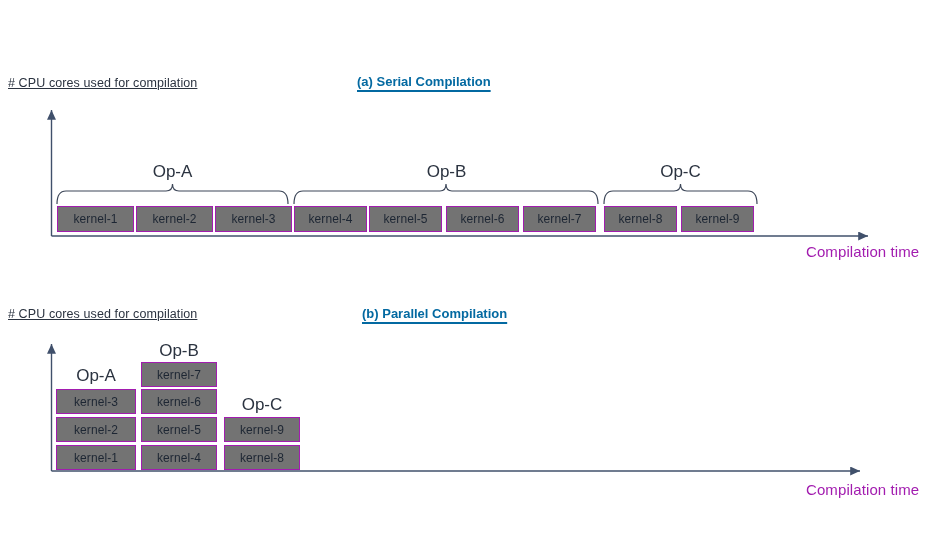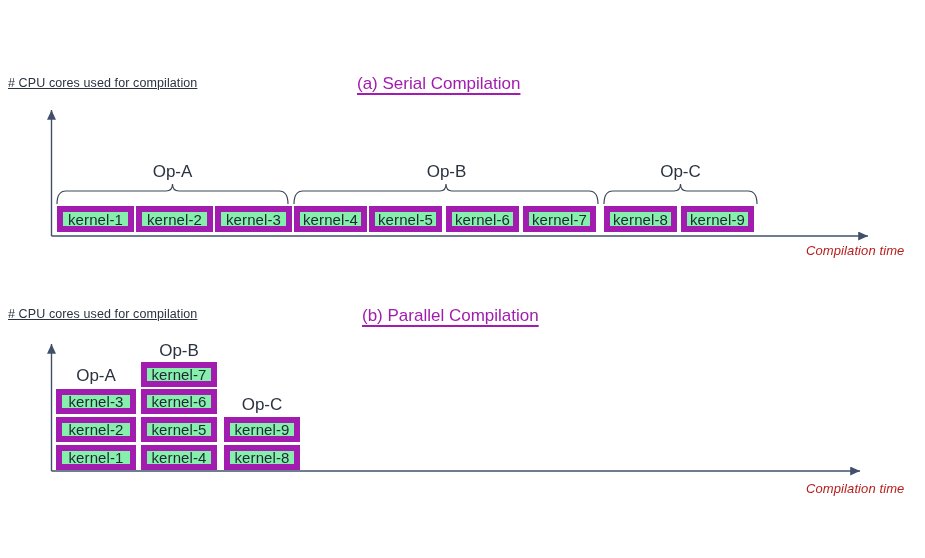--- a/index.html
+++ b/index.html
@@ -27,59 +27,58 @@
   .y-axis-label {
     position: absolute;
     font-size: 12.5px;
     color: #2b3340;
     white-space: nowrap;
     letter-spacing: 0.1px;
     text-decoration: underline;
   }
   .panel-title {
     position: absolute;
-    font-size: 17px;
-    font-weight: normal;
-    color: #a21caf;
+    font-size: 13px;
+    font-weight: bold;
+    color: #0369a1;
     text-decoration: underline;
     text-underline-offset: 3.5px;
     text-decoration-thickness: 1.6px;
     white-space: nowrap;
   }
   .x-axis-label {
     position: absolute;
-    font-size: 13px;
-    color: #b91c1c;
+    font-size: 15px;
+    color: #a21caf;
     white-space: nowrap;
     letter-spacing: 0.1px;
-    font-style: italic;
   }
   .op-label {
     position: absolute;
     font-size: 17px;
     color: #2b3340;
     white-space: nowrap;
     text-align: center;
   }
 
   
   .axis-svg {
     position: absolute;
     left: 0;
     top: 0;
     overflow: visible;
   }
 
   
   .kernel-box {
     position: absolute;
-    background: #86efac;
-    border: 6px solid #a21caf;
+    background: #737373;
+    border: 1px solid #a21caf;
     box-sizing: border-box;
-    font-size: 15px;
+    font-size: 12px;
     color: #1d2633;
     display: flex;
     align-items: center;
     justify-content: center;
     letter-spacing: 0.1px;
     line-height: 1;
   }
 
   .brace-svg {
     position: absolute;

